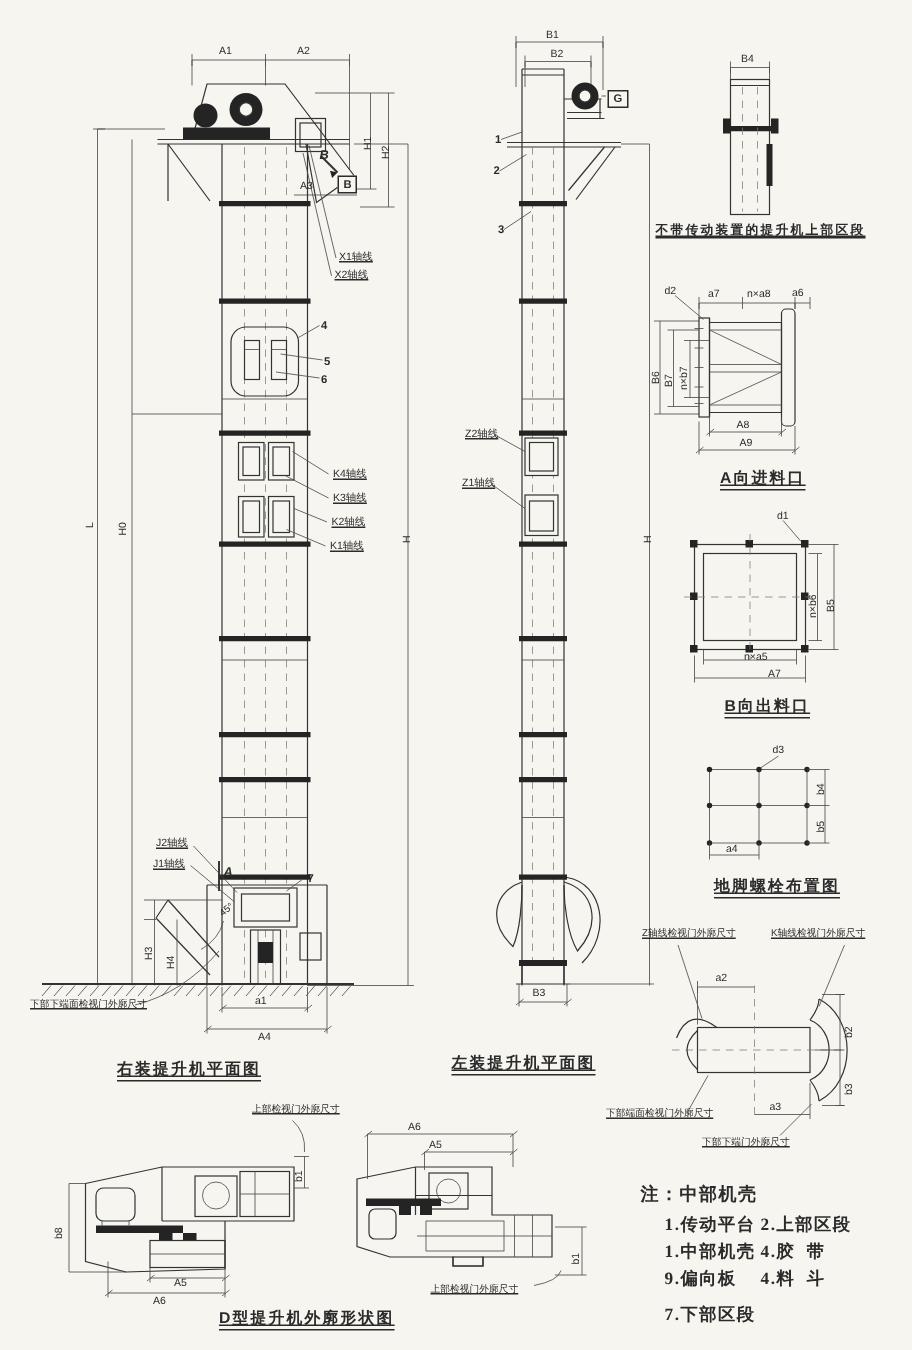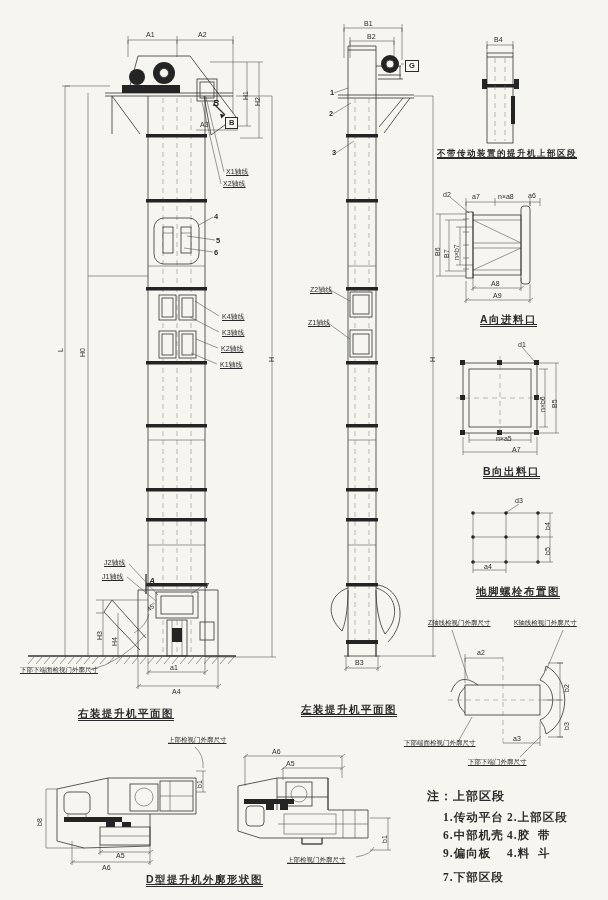--- a/index.html
+++ b/index.html
@@ -328,23 +328,23 @@
       <span class="lb small" style="left: 168px; top: 737px;">上部检视门外廓尺寸</span>
       <span class="lb dr" style="left: 196px; top: 788px;">b1</span>
       <span class="lb dr" style="left: 36px; top: 826px;">b8</span>
       <span class="lb d" style="left: 116px; top: 852px;">A5</span>
       <span class="lb d" style="left: 102px; top: 864px;">A6</span>
       <span class="lb d" style="left: 272px; top: 748px;">A6</span>
       <span class="lb d" style="left: 286px; top: 760px;">A5</span>
       <span class="lb dr" style="left: 381px; top: 843px;">b1</span>
       <span class="lb small" style="left: 287px; top: 857px;">上部检视门外廓尺寸</span>
       <span class="lb cap" style="left: 146px; top: 874px;">D型提升机外廓形状图</span>
-      <span class="lb nt" style="left: 427px; top: 790px;">注：上部区段</span>
+      <span class="lb nt" style="left: 427px; top: 790px;">注：中部机壳</span>
       <span class="lb note" style="left: 443px; top: 812px;">1.传动平台</span>
       <span class="lb note" style="left: 507px; top: 812px; text-align: center;">2.上部区段</span>
-      <span class="lb note" style="left: 443px; top: 830px;">6.中部机壳</span>
+      <span class="lb note" style="left: 443px; top: 830px;">1.中部机壳</span>
       <span class="lb note" style="left: 507px; top: 830px;">4.胶  带</span>
       <span class="lb note" style="left: 443px; top: 848px;">9.偏向板</span>
       <span class="lb note" style="left: 507px; top: 848px;">4.料  斗</span>
       <span class="lb note" style="left: 443px; top: 872px; text-align: right;">7.下部区段</span>
     </div>
 
 </div>
 
 </body></html>

